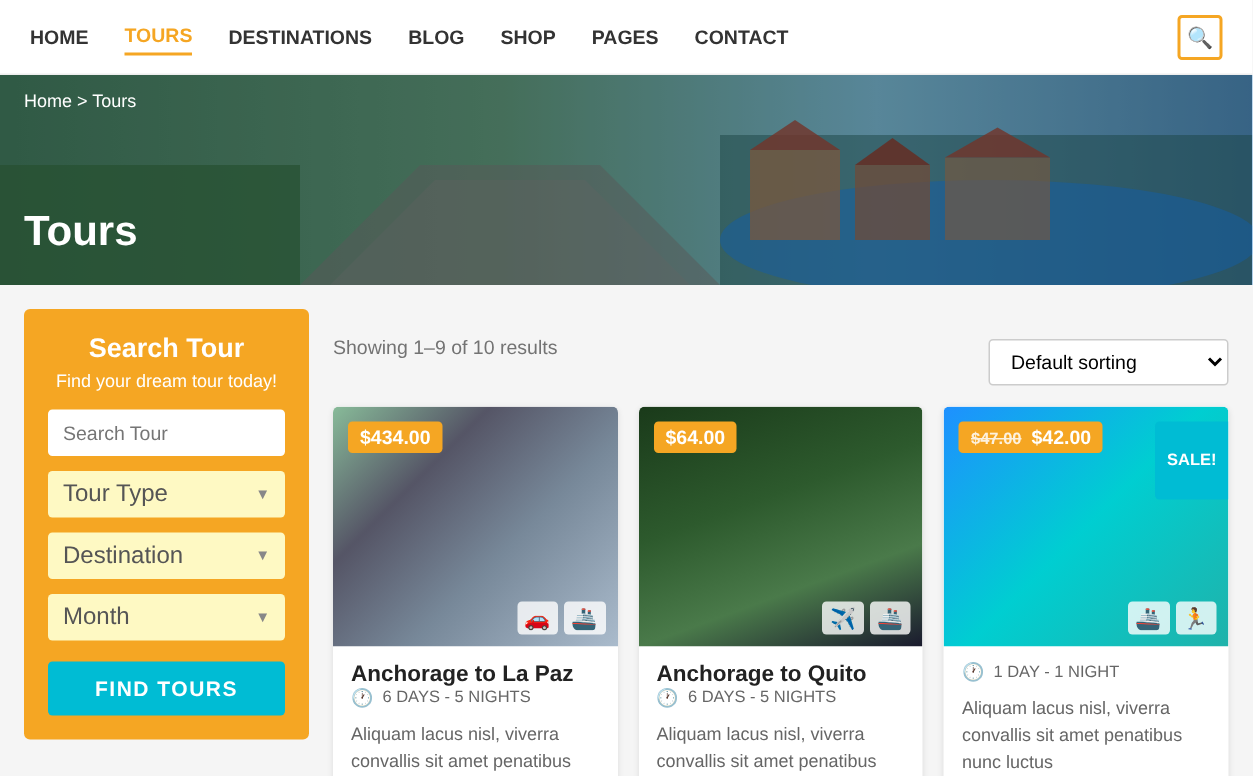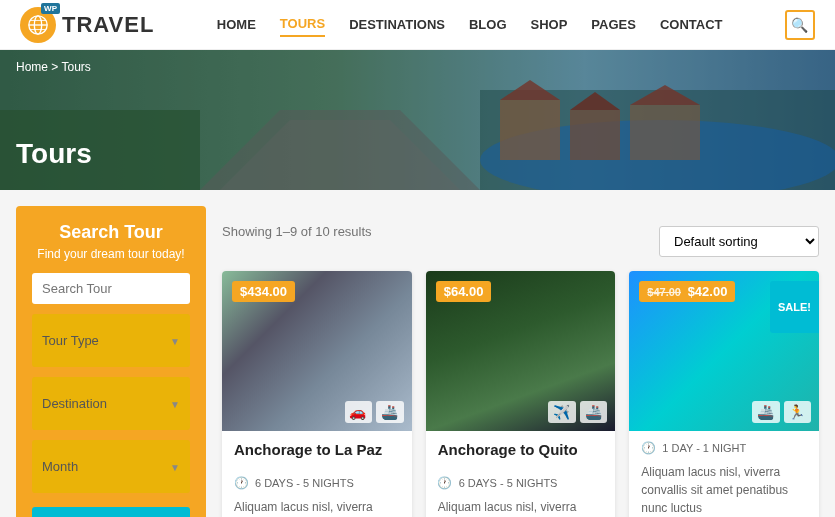--- a/index.html
+++ b/index.html
@@ -27,21 +27,21 @@
     .main { display: flex; padding: 16px; gap: 16px; }
 
     
     .sidebar { width: 190px; flex-shrink: 0; }
     .sidebar-box { background: #f5a623; border-radius: 4px; padding: 16px; }
     .sidebar-title { color: #fff; font-size: 18px; font-weight: bold; text-align: center; margin-bottom: 4px; }
     .sidebar-subtitle { color: #fff; font-size: 12px; text-align: center; margin-bottom: 12px; }
     .sidebar-input { width: 100%; padding: 8px 10px; border: none; border-radius: 3px; font-size: 13px; margin-bottom: 10px; outline: none; background: #fff; color: #999; }
     .select-wrapper { position: relative; margin-bottom: 10px; }
     .select-wrapper::after { content: '▼'; position: absolute; right: 10px; top: 50%; transform: translateY(-50%); font-size: 10px; color: #888; pointer-events: none; }
-    .select-wrapper select { width: 100%; padding: 19px 10px; border: none; border-radius: 3px; font-size: 13px; outline: none; background: #eab308; color: #555; appearance: none; cursor: pointer; }
+    .select-wrapper select { width: 100%; padding: 7px 10px; border: none; border-radius: 3px; font-size: 16px; outline: none; background: #fef9c3; color: #555; appearance: none; cursor: pointer; }
     .find-btn { width: 100%; padding: 10px; background: #00bcd4; border: none; border-radius: 3px; color: #fff; font-size: 14px; font-weight: bold; text-transform: uppercase; cursor: pointer; margin-top: 4px; letter-spacing: 1px; }
 
     
     .content { flex: 1; }
     .content-header { display: flex; justify-content: space-between; align-items: center; margin-bottom: 14px; }
     .results-text { font-size: 13px; color: #737373; }
     .sort-select { padding: 6px 10px; border: 1px solid #ccc; border-radius: 3px; font-size: 13px; background: #fff; cursor: pointer; width: 160px; margin-top: 20px; }
 
     
     .cards { display: flex; gap: 14px; }
@@ -50,45 +50,32 @@
     .card-img-bg { width: 100%; height: 100%; object-fit: cover; }
     .card-img-bg.anchorage-lapaz { background: linear-gradient(135deg, #8B9 0%, #556 30%, #789 60%, #abc 100%); }
     .card-img-bg.anchorage-quito { background: linear-gradient(160deg, #1a3a1a 0%, #2d5a2d 40%, #4a7a4a 70%, #1a1a2e 100%); }
     .card-img-bg.anchorage-santiago { background: linear-gradient(135deg, #1e90ff 0%, #00ced1 50%, #20b2aa 100%); }
     .price-tag { position: absolute; top: 10px; left: 10px; background: #f5a623; color: #fff; font-size: 13px; font-weight: bold; padding: 3px 8px; border-radius: 3px; }
     .price-original { text-decoration: line-through; font-size: 11px; margin-right: 3px; opacity: 0.85; }
     .sale-badge { position: absolute; top: 10px; right: 0; background: #00bcd4; color: #fff; font-size: 11px; font-weight: bold; padding: 20px 8px; border-radius: 3px 0 0 3px; }
     .card-icons { position: absolute; bottom: 8px; right: 8px; display: flex; gap: 4px; }
     .card-icon { background: rgba(255,255,255,0.8); border-radius: 3px; padding: 3px 5px; font-size: 14px; }
     .card-body { padding: 10px 12px; }
-    .card-title { font-size: 15px; font-weight: bold; color: #222; margin-bottom: 18px; }
+    .card-title { font-size: 15px; font-weight: bold; color: #222; margin-bottom: 0; }
     .card-meta { display: flex; align-items: center; gap: 6px; font-size: 11px; color: #666; margin-bottom: 8px; }
     .meta-icon { font-size: 12px; color: #f5a623; }
     .card-desc { font-size: 12px; color: #666; line-height: 1.5; margin-bottom: 10px; }
 
     
     .hero-svg { position: absolute; inset: 0; width: 100%; height: 100%; }
   </style>
 </head>
 <body>
 
 <header class="header">
-  <div class="logo">
-    <div class="logo-icon">
-      <svg viewBox="0 0 24 24" fill="none" xmlns="http://www.w3.org/2000/svg">
-        <circle cx="12" cy="12" r="10" stroke="#fff" stroke-width="1.5"></circle>
-        <ellipse cx="12" cy="12" rx="4" ry="10" stroke="#fff" stroke-width="1.5"></ellipse>
-        <line x1="2" y1="12" x2="22" y2="12" stroke="#fff" stroke-width="1.5"></line>
-        <line x1="4" y1="7" x2="20" y2="7" stroke="#fff" stroke-width="1"></line>
-        <line x1="4" y1="17" x2="20" y2="17" stroke="#fff" stroke-width="1"></line>
-      </svg>
-      <span class="logo-wp">WP</span>
-    </div>
-    <span class="logo-text">TRAVEL</span>
-  </div>
   <nav>
     <a href="#">HOME</a>
     <a href="#" class="active">TOURS</a>
     <a href="#">DESTINATIONS</a>
     <a href="#">BLOG</a>
     <a href="#">SHOP</a>
     <a href="#">PAGES</a>
     <a href="#">CONTACT</a>
   </nav>
   <button class="search-btn">🔍</button>

